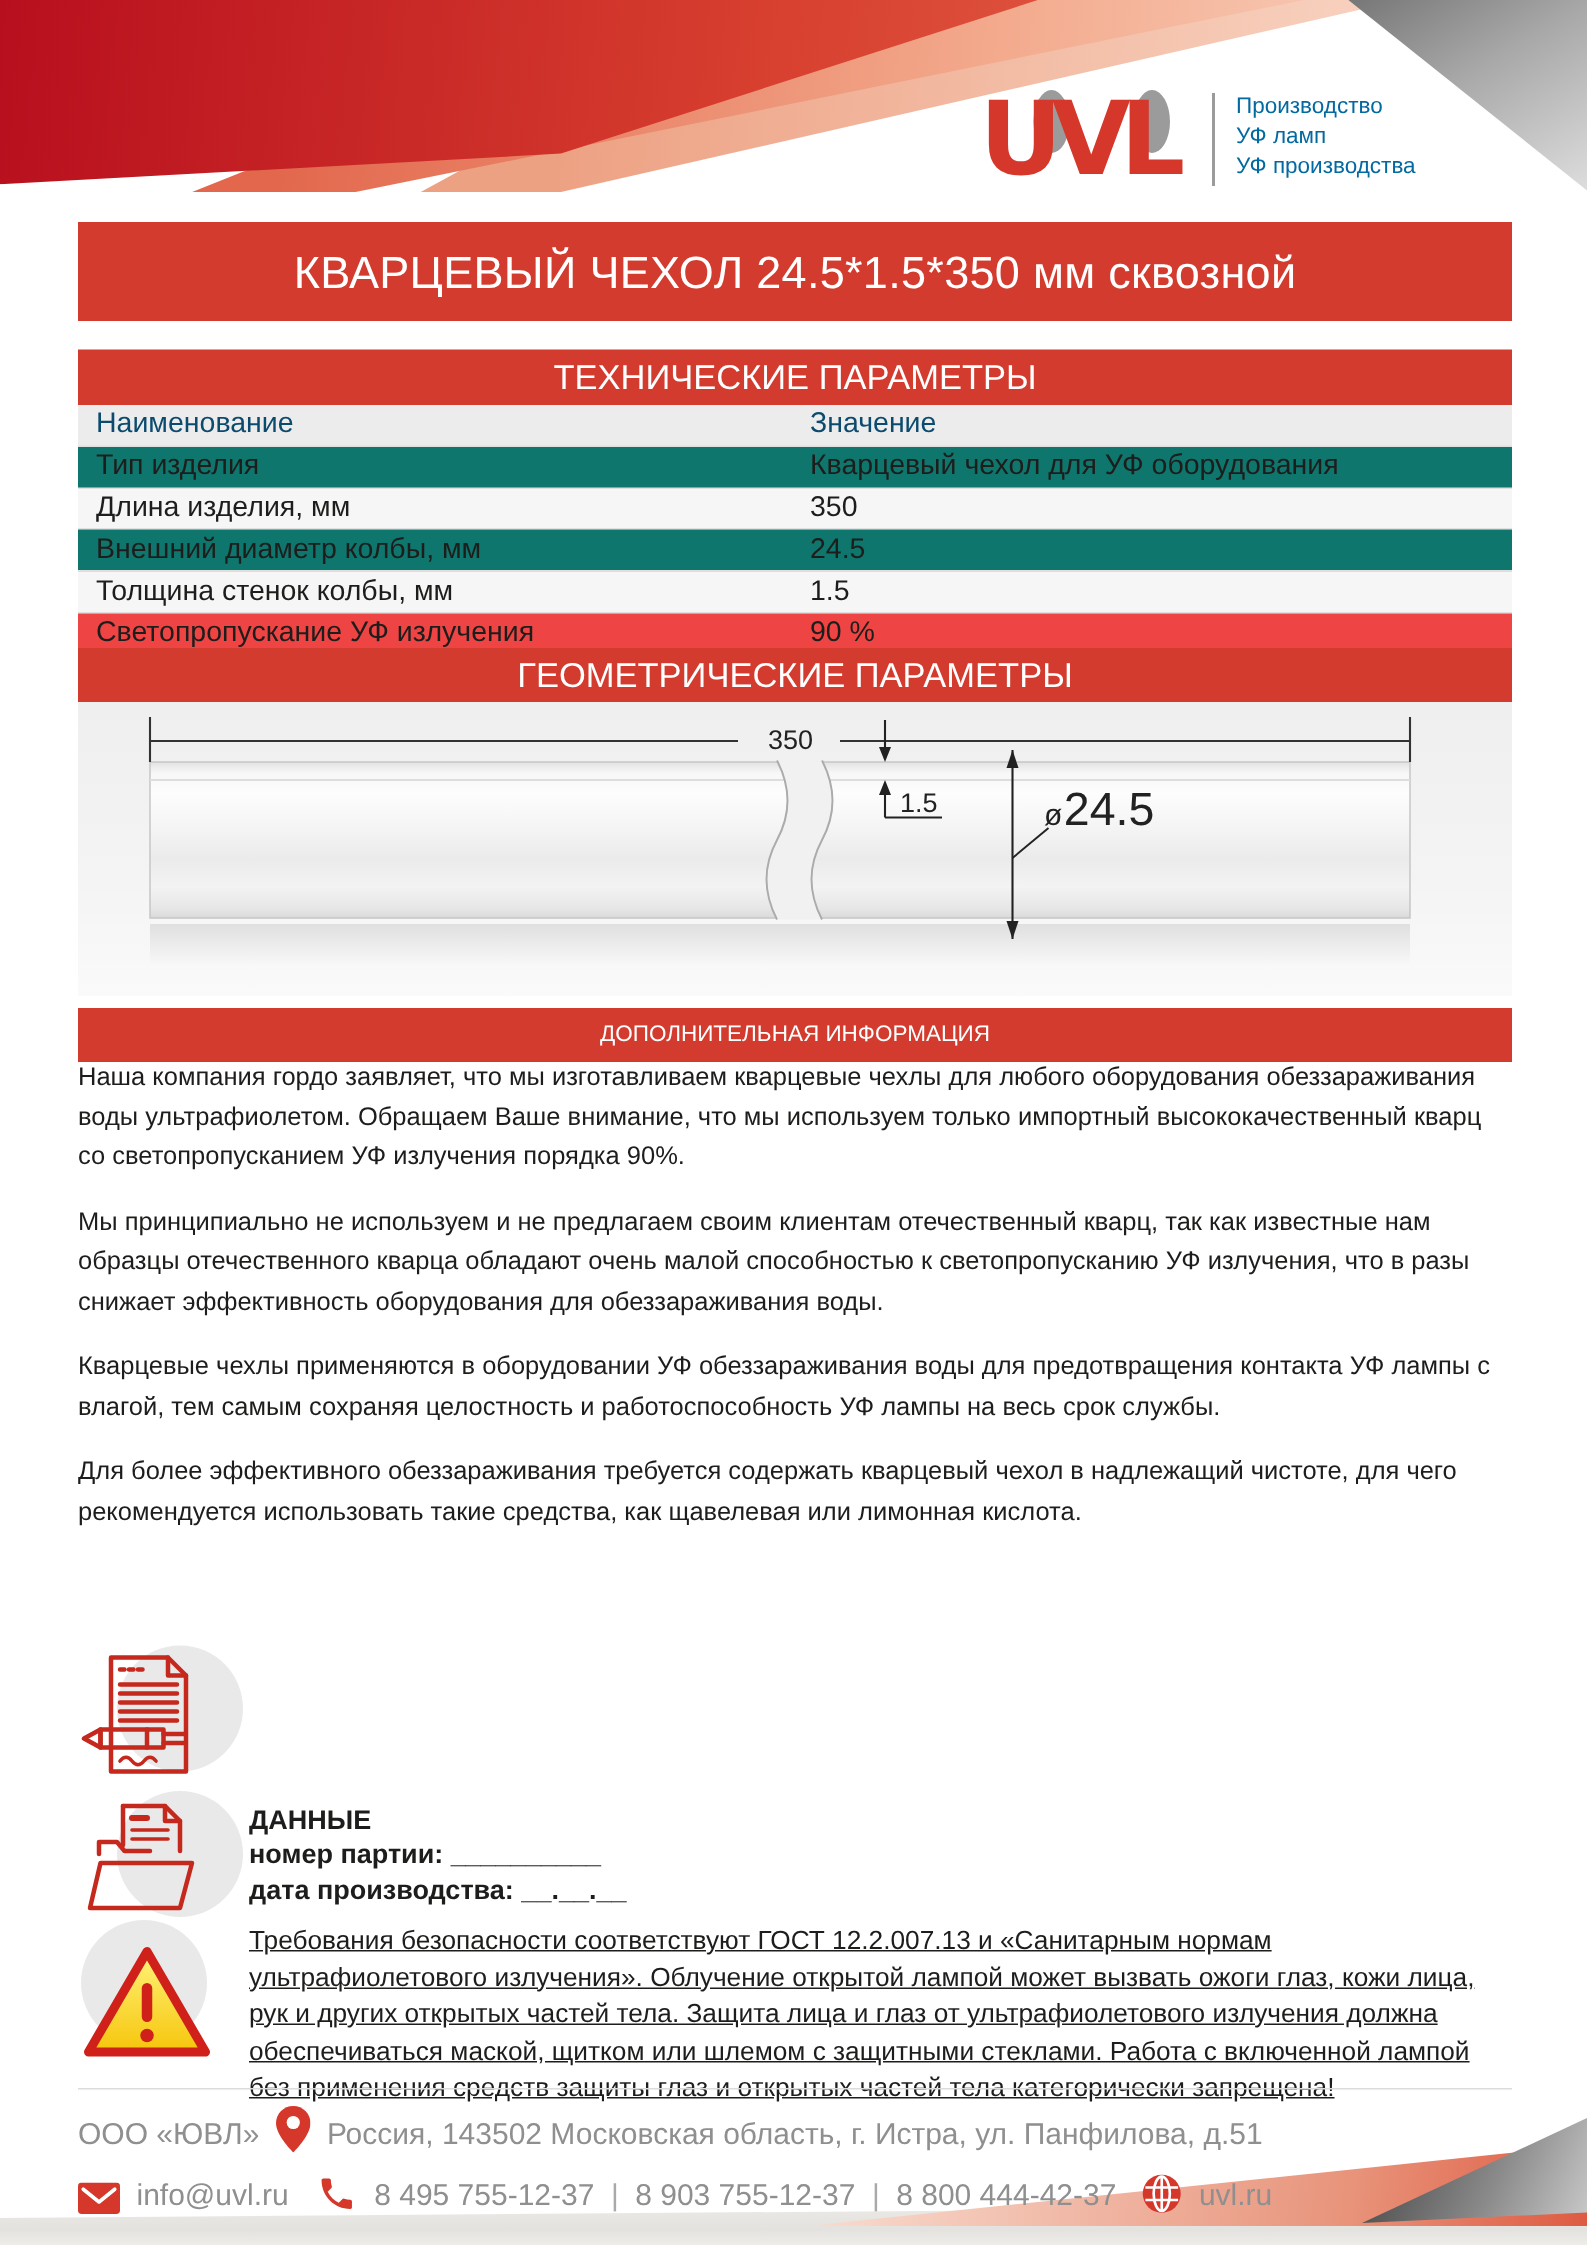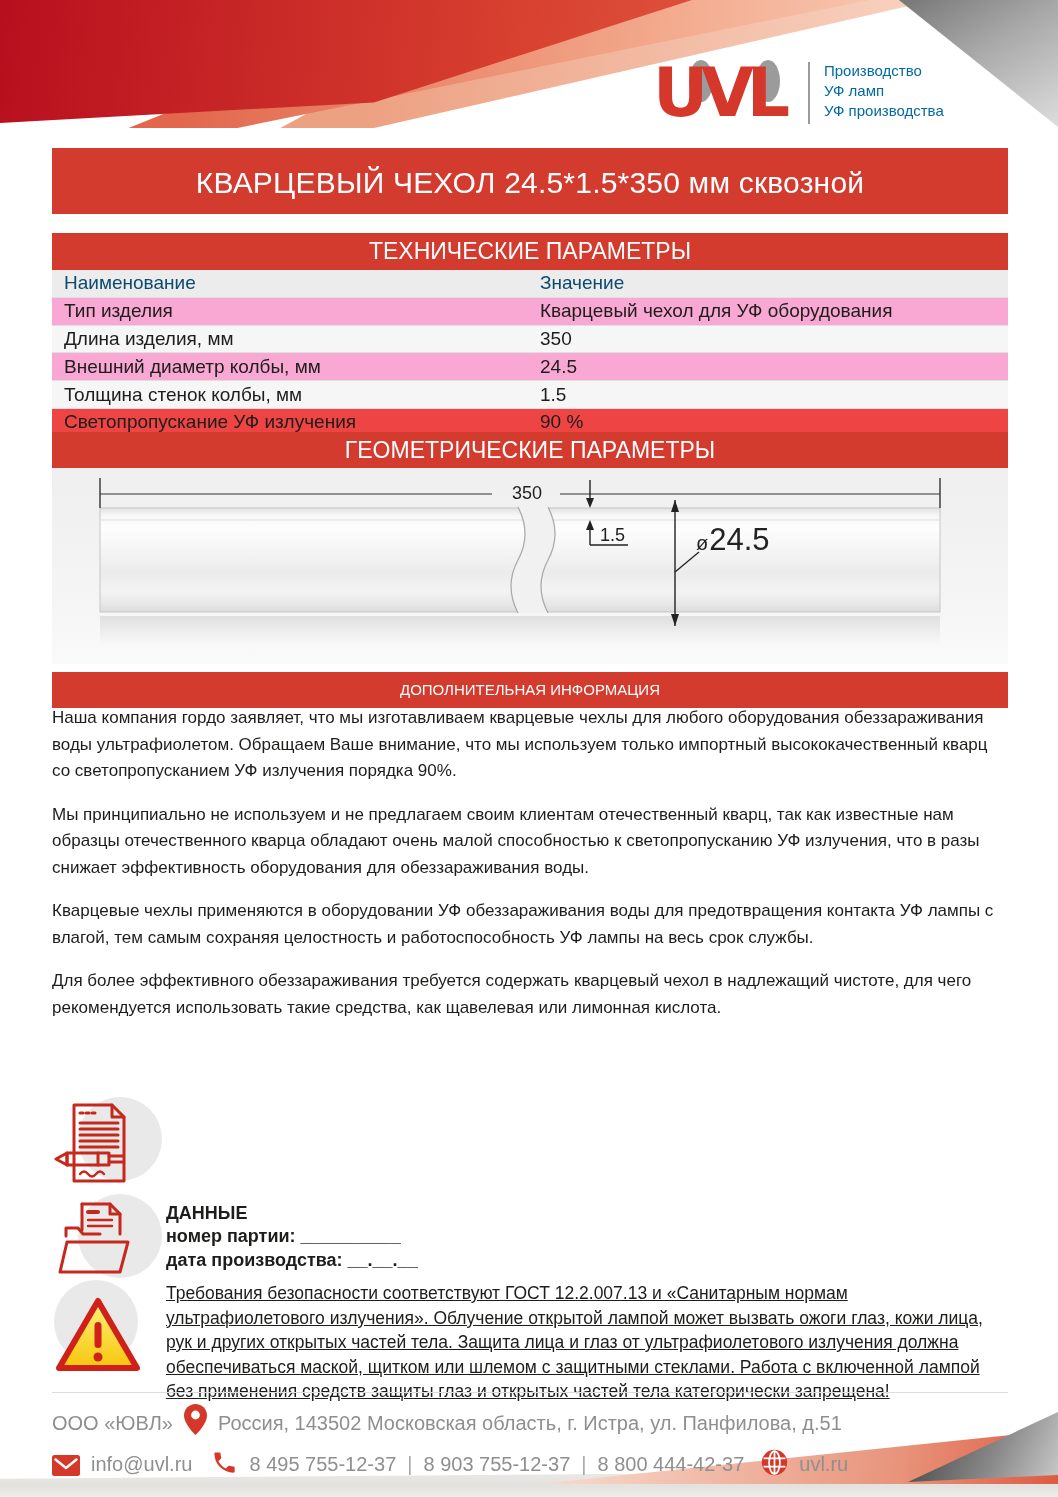--- a/index.html
+++ b/index.html
@@ -38,21 +38,21 @@
 
   
   .bar{position:absolute;left:52px;width:956px;background:#d23b2e;color:#fff;text-align:center;}
   .title-bar{top:148px;height:66px;line-height:70px;font-size:30px;letter-spacing:.2px;}
   .bar-tech{top:233px;height:37px;line-height:37px;font-size:23px;}
   .bar-geom{top:432px;height:36px;line-height:36px;font-size:23px;}
   .bar-info{top:672px;height:36px;line-height:36px;font-size:15px;}
 
   
   .ptable{position:absolute;left:52px;top:270px;width:956px;font-size:19px;}
-  .t-row{display:flex;height:26.8px;align-items:center;border-bottom:1px solid #e0e0e0;background:#f9a8d4;}
+  .t-row{display:flex;height:26.8px;align-items:center;border-bottom:1px solid #e0e0e0;background:#0f766e;}
   .t-row.head{background:#ececec;color:#0c4a6e;}
   .t-row.alt{background:#f6f6f6;}
   .t-row.last{background:#ef4444;border-bottom:none;}
   .t-label{flex:1;padding-left:12px;}
   .t-value{width:468px;}
 
   
   .draw-panel{position:absolute;left:52px;top:468px;width:956px;height:196px;
     background:linear-gradient(180deg,#efefef 0%,#f4f4f4 60%,#fafafa 100%);}
   .draw-panel svg{position:absolute;left:0;top:0;}

